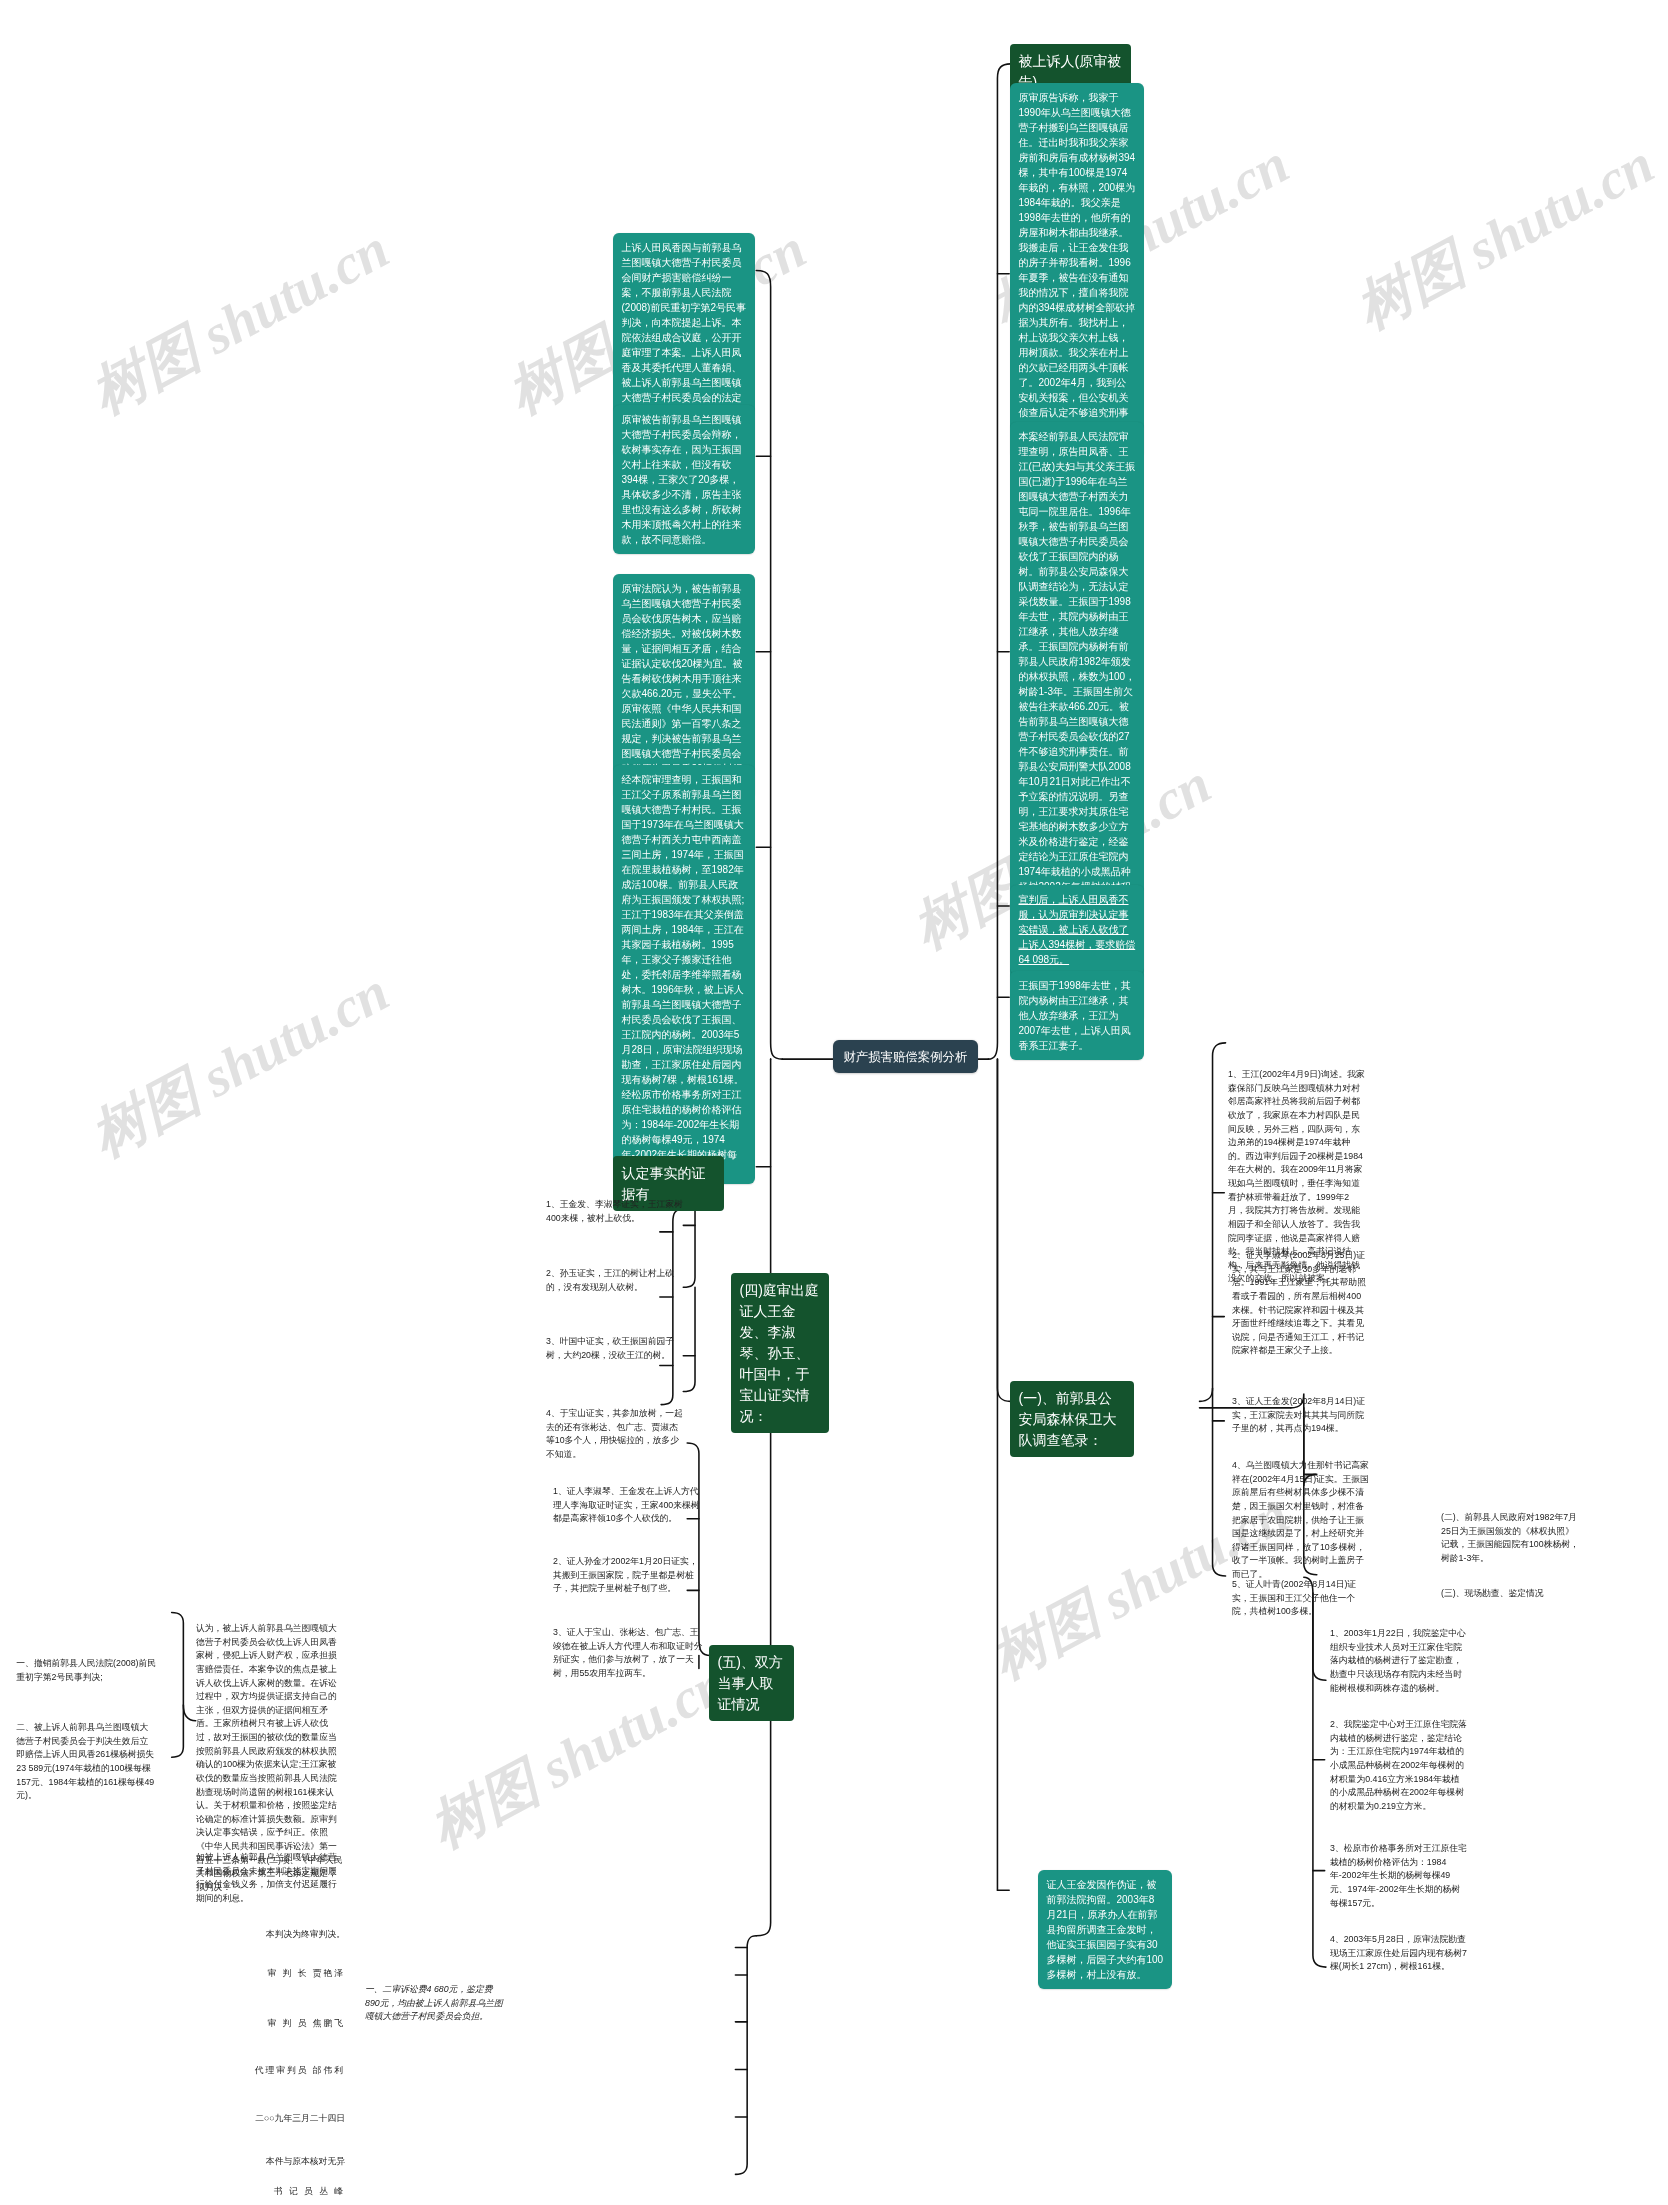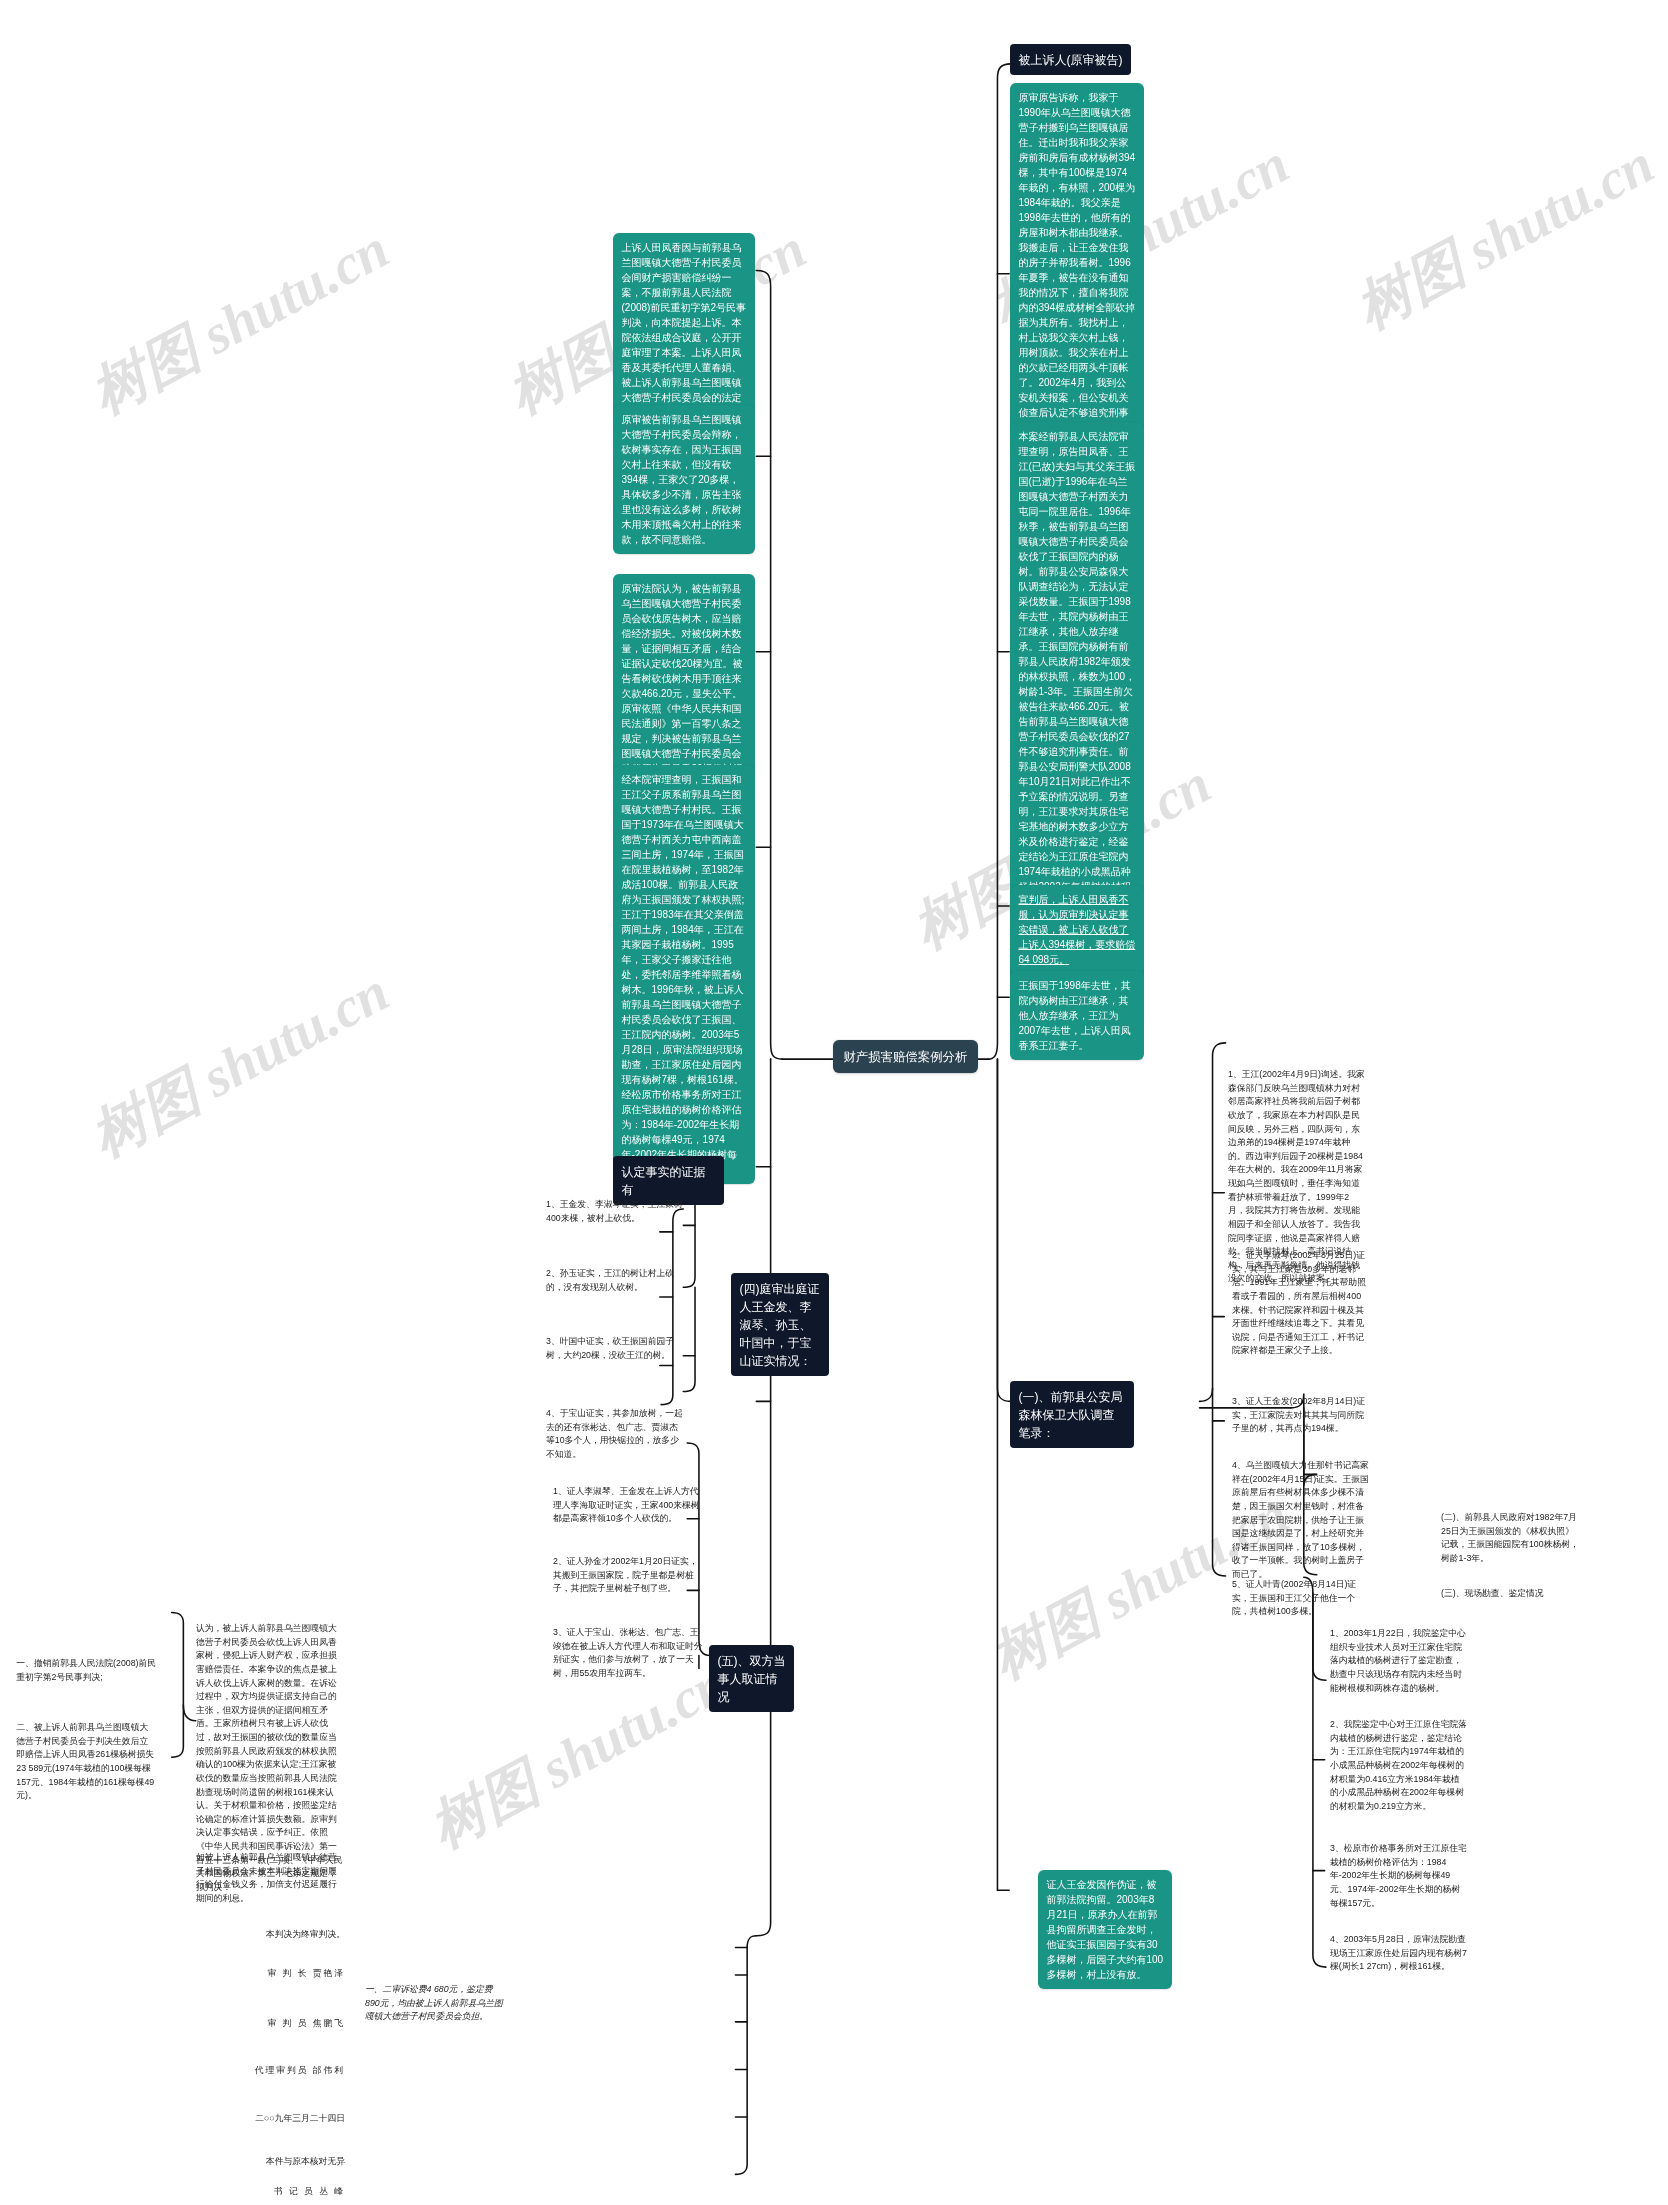--- a/index.html
+++ b/index.html
@@ -18,22 +18,22 @@
   }
   #links{position:absolute;left:0;top:0;width:1669px;height:2205px;z-index:1;}
   
   .node{position:absolute;z-index:3;box-sizing:border-box;}
   .green{
     background:#1a9484;color:#ffffff;border-radius:5.9px;
     padding:7.2px 8.5px;line-height:1.5;font-size:10px;
     box-shadow:0 0.7px 1.3px rgba(0,0,0,.12);
   }
   .greenlbl{
-    background:#0f172a;color:#ffffff;border-radius:4px;
-    padding:6.5px 8.5px;line-height:1.5;font-size:12px;
+    background:#14532d;color:#ffffff;border-radius:4px;
+    padding:6.5px 8.5px;line-height:1.5;font-size:14px;
   }
   .plain{
     color:#222222;line-height:1.52;font-size:10px;background:transparent;
   }
   .tiny{font-size:8.8px;line-height:1.55;}
   .root{
     background:#2b4250;color:#ffffff;border-radius:5.9px;
     padding:8.5px 10.4px;font-size:12.4px;line-height:1.3;white-space:nowrap;
     box-shadow:0 0.7px 2px rgba(0,0,0,.2);
   }

